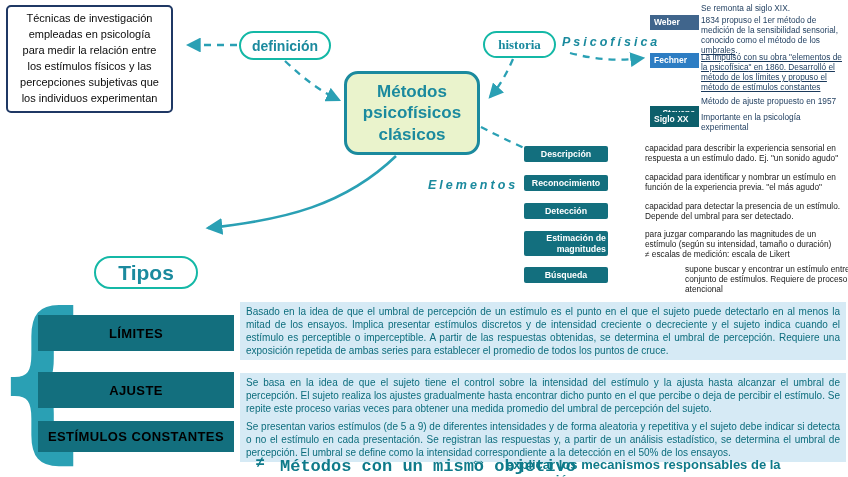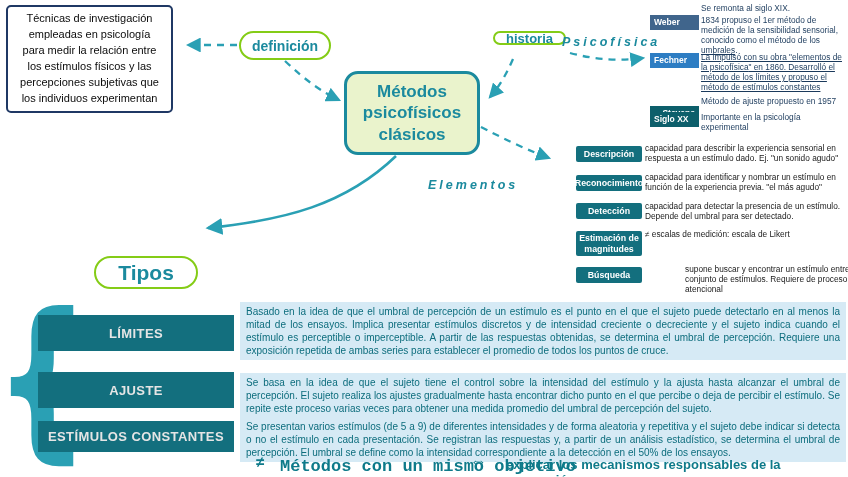--- a/index.html
+++ b/index.html
@@ -1,31 +1,31 @@
 <!DOCTYPE html>
 <html lang="es"><head>
 <meta charset="utf-8">
 <style>
   *{margin:0;padding:0;box-sizing:border-box}
   body{background:#ffffff;font-family:"Liberation Sans",sans-serif}
   .canvas{position:relative;width:848px;height:477px;background:#fff;overflow:hidden}
   .connectors{position:absolute;left:0;top:0;width:848px;height:477px;pointer-events:none}
   .def-box{position:absolute;left:6px;top:5px;width:167px;height:108px;border:2px solid #1f3864;border-radius:5px;background:#fff;color:#0b0b0b;font-size:11px;line-height:1.45;text-align:center;display:flex;align-items:center;justify-content:center;padding:4px 12px}
-  .pill{position:absolute;background:#fff;border:2px solid #84cc16;color:#1b8a9e;font-weight:bold;display:flex;align-items:center;justify-content:center;border-radius:17px}
+  .pill{position:absolute;background:#fff;border:2px solid #14b8a6;color:#1b8a9e;font-weight:bold;display:flex;align-items:center;justify-content:center;border-radius:17px}
   .central{position:absolute;left:344px;top:71px;width:136px;height:84px;background:#eaf3cc;border:3px solid #1b8a9e;border-radius:14px;color:#1b8a9e;font-weight:bold;font-size:17px;line-height:1.25;text-align:center;display:flex;align-items:center;justify-content:center;padding:4px}
   .branch{position:absolute;color:#1b8a9e;font-weight:bold;font-style:italic;letter-spacing:3px;font-size:12.5px}
   .hist-chip{position:absolute;left:650px;width:49px;color:#fff;font-size:8.5px;font-weight:bold;padding:3px 4px;line-height:1}
   .chip-weber{background:#40658c}
   .chip-fechner{background:#2d7dc3}
   .chip-dark{background:#0d5f6b}
   .hist-text{position:absolute;left:701px;width:146px;font-size:8.3px;line-height:1.22;color:#1b3a5c}
   .u{text-decoration:underline;cursor:pointer;color:inherit}
-  .elem-chip{position:absolute;left:576px;width:66px;background:#136f7e;color:#fff;font-size:8.8px;font-weight:bold;text-align:center;display:flex;align-items:center;justify-content:center;border-radius:2px;line-height:1.15;padding:2px}
+  .elem-chip{position:absolute;left:524px;width:84px;background:#136f7e;color:#fff;font-size:8.8px;font-weight:bold;text-align:right;display:flex;align-items:center;justify-content:center;border-radius:2px;line-height:1.15;padding:2px}
   .elem-text{position:absolute;left:645px;width:200px;font-size:8.3px;line-height:1.22;color:#1a1a1a}
-  .type-chip{position:absolute;left:38px;width:196px;background:#136f7e;color:#e5e5e5;font-weight:bold;font-size:13px;letter-spacing:.4px;display:flex;align-items:center;justify-content:center}
+  .type-chip{position:absolute;left:38px;width:196px;background:#136f7e;color:#000000;font-weight:bold;font-size:13px;letter-spacing:.4px;display:flex;align-items:center;justify-content:center}
   .type-text{position:absolute;left:240px;width:606px;background:#d6eaf5;color:#0d6d7d;font-size:10px;line-height:1.3;padding:3px 6px;text-align:justify}
   .brace{position:absolute;left:-6px;top:290px;font-family:"DejaVu Sans",sans-serif;font-size:135px;line-height:135px;color:#2aa0b4;transform:scaleY(1.3);transform-origin:top left;font-weight:bold}
   .footer-item{position:absolute;color:#0e7a8a;font-weight:bold}
 </style>
 </head>
 <body>
 
 <div class="canvas">
 
   <svg class="connectors" viewBox="0 0 848 477">
@@ -40,21 +40,21 @@
     <path d="M 570 53 C 596 60 620 61 643 58" stroke="#2aa0b4" stroke-width="2.3" fill="none" stroke-dasharray="7 6" marker-end="url(#arr)"></path>
     <path d="M 481 127 C 512 143 530 151 549 158" stroke="#2aa0b4" stroke-width="2.3" fill="none" stroke-dasharray="7 6" marker-end="url(#arr)"></path>
     <path d="M 396 156 C 345 205 285 220 208 228" stroke="#2aa0b4" stroke-width="2.6" fill="none" marker-end="url(#arr)"></path>
   </svg>
 
   <div class="def-box">Técnicas de investigación empleadas en psicología para medir la relación entre los estímulos físicos y las percepciones subjetivas que los individuos experimentan</div>
   <div class="pill" style="left:239px;top:31px;width:92px;height:29px;font-size:14px;">definición</div>
 
   <div class="central">Métodos psicofísicos clásicos</div>
 
-  <div class="pill" style="left:493px;top:31px;width:73px;height:14px;font-size:13px;">historia</div>
+  <div class="pill" style="left:483px;top:31px;width:73px;height:27px;font-size:13px;font-family:Liberation Serif, serif;">historia</div>
   <div class="branch" style="left:562px;top:35px;">Psicofísica</div>
 
   <div class="hist-text" style="top:3px;">Se remonta al siglo XIX.</div>
 
   <div class="hist-chip chip-weber" style="top:15px;">Weber</div>
   <div class="hist-text" style="top:15px;">
     <span>1834 propuso el 1er método de medición de la sensibilidad sensorial, conocido como el método de los </span><span class="u">umbrales</span><span>.</span>
   </div>
 
   <div class="hist-chip chip-fechner" style="top:53px;">Fechner</div>
@@ -74,20 +74,21 @@
   <div class="elem-text" style="top:143px;">capacidad para describir la experiencia sensorial en respuesta a un estímulo dado. Ej. "un sonido agudo"</div>
 
   <div class="elem-chip" style="top:175px;height:16px;">Reconocimiento</div>
   <div class="elem-text" style="top:172px;">capacidad para identificar y nombrar un estímulo en función de la experiencia previa. "el más agudo"</div>
 
   <div class="elem-chip" style="top:203px;height:16px;">Detección</div>
   <div class="elem-text" style="top:201px;">capacidad para detectar la presencia de un estímulo. Depende del umbral para ser detectado.</div>
 
   <div class="elem-chip" style="top:231px;height:25px;">Estimación de magnitudes</div>
   <div class="elem-text" style="top:229px;">
+    <div>para juzgar comparando las magnitudes de un estímulo (según su intensidad, tamaño o duración)</div>
     <div>≠  escalas de medición: escala de Likert</div>
   </div>
 
   <div class="elem-chip" style="top:267px;height:16px;">Búsqueda</div>
   <div class="elem-text" style="top:264px;margin-left:40px;">supone buscar y encontrar un estímulo entre un conjunto de estímulos. Requiere de proceso atencional</div>
 
   <div class="pill" style="left:94px;top:256px;width:104px;height:33px;font-size:21px;border-width:2.5px;">Tipos</div>
 
   <div class="brace">{</div>
 

